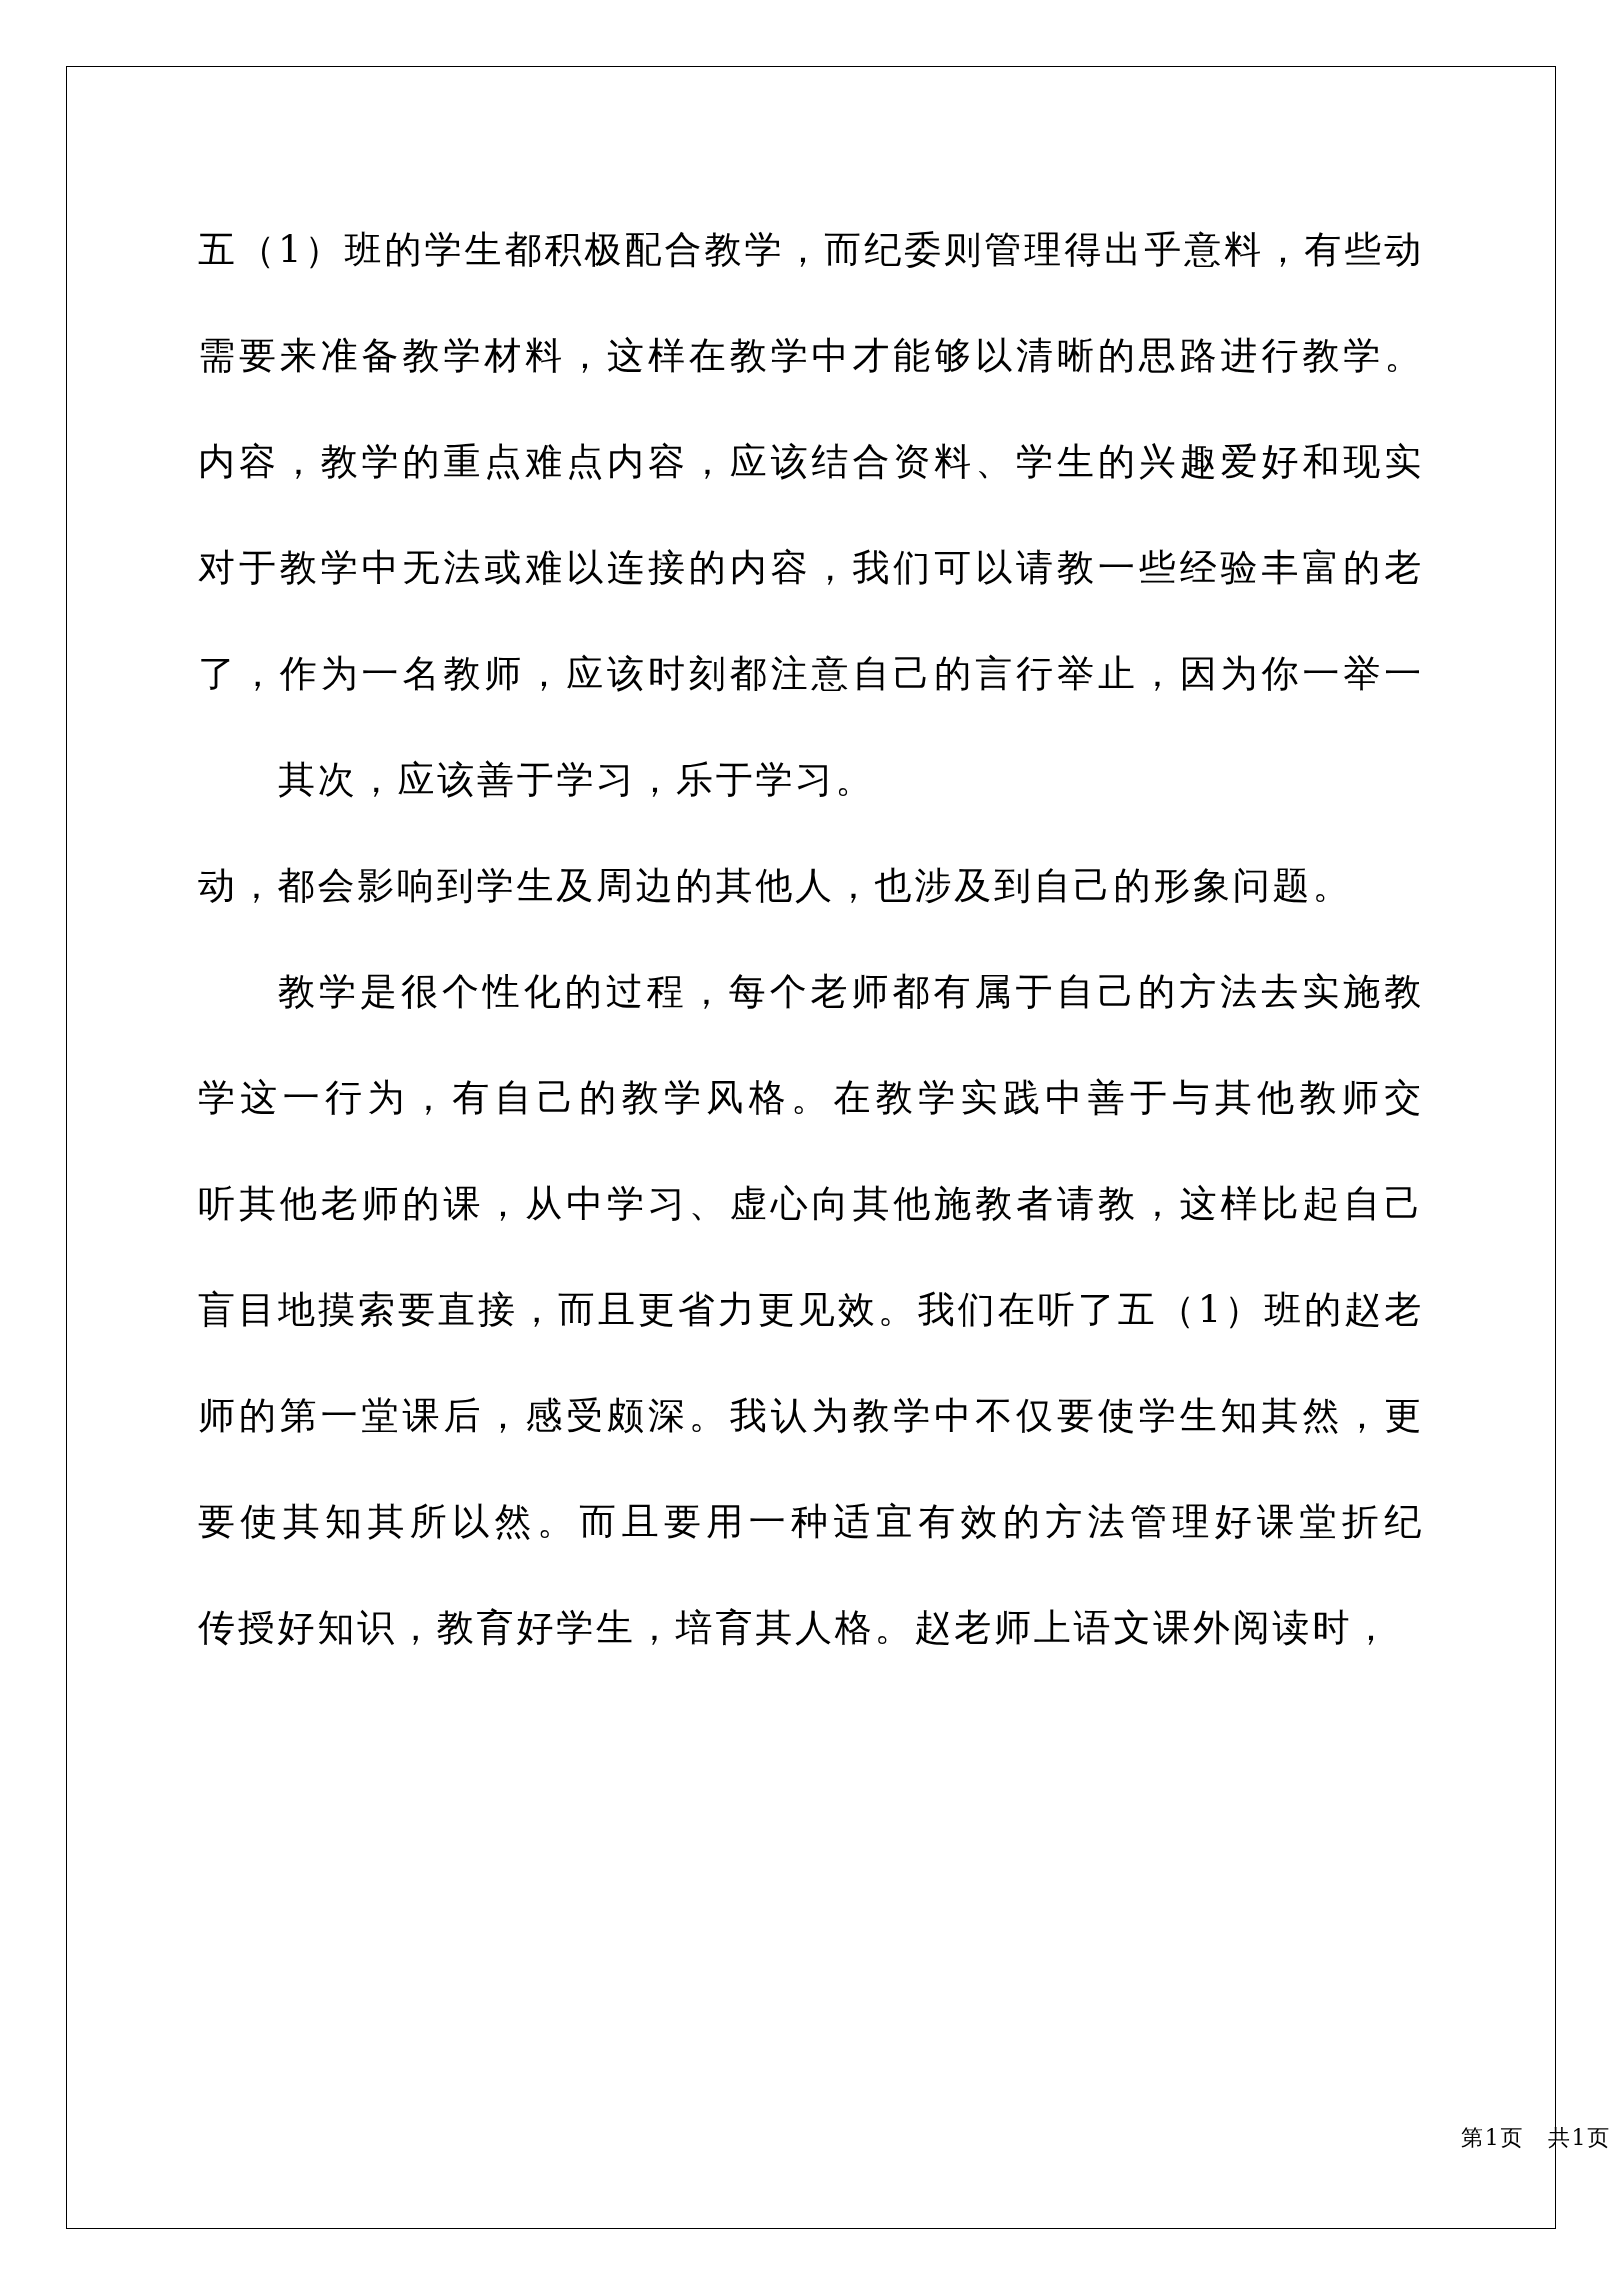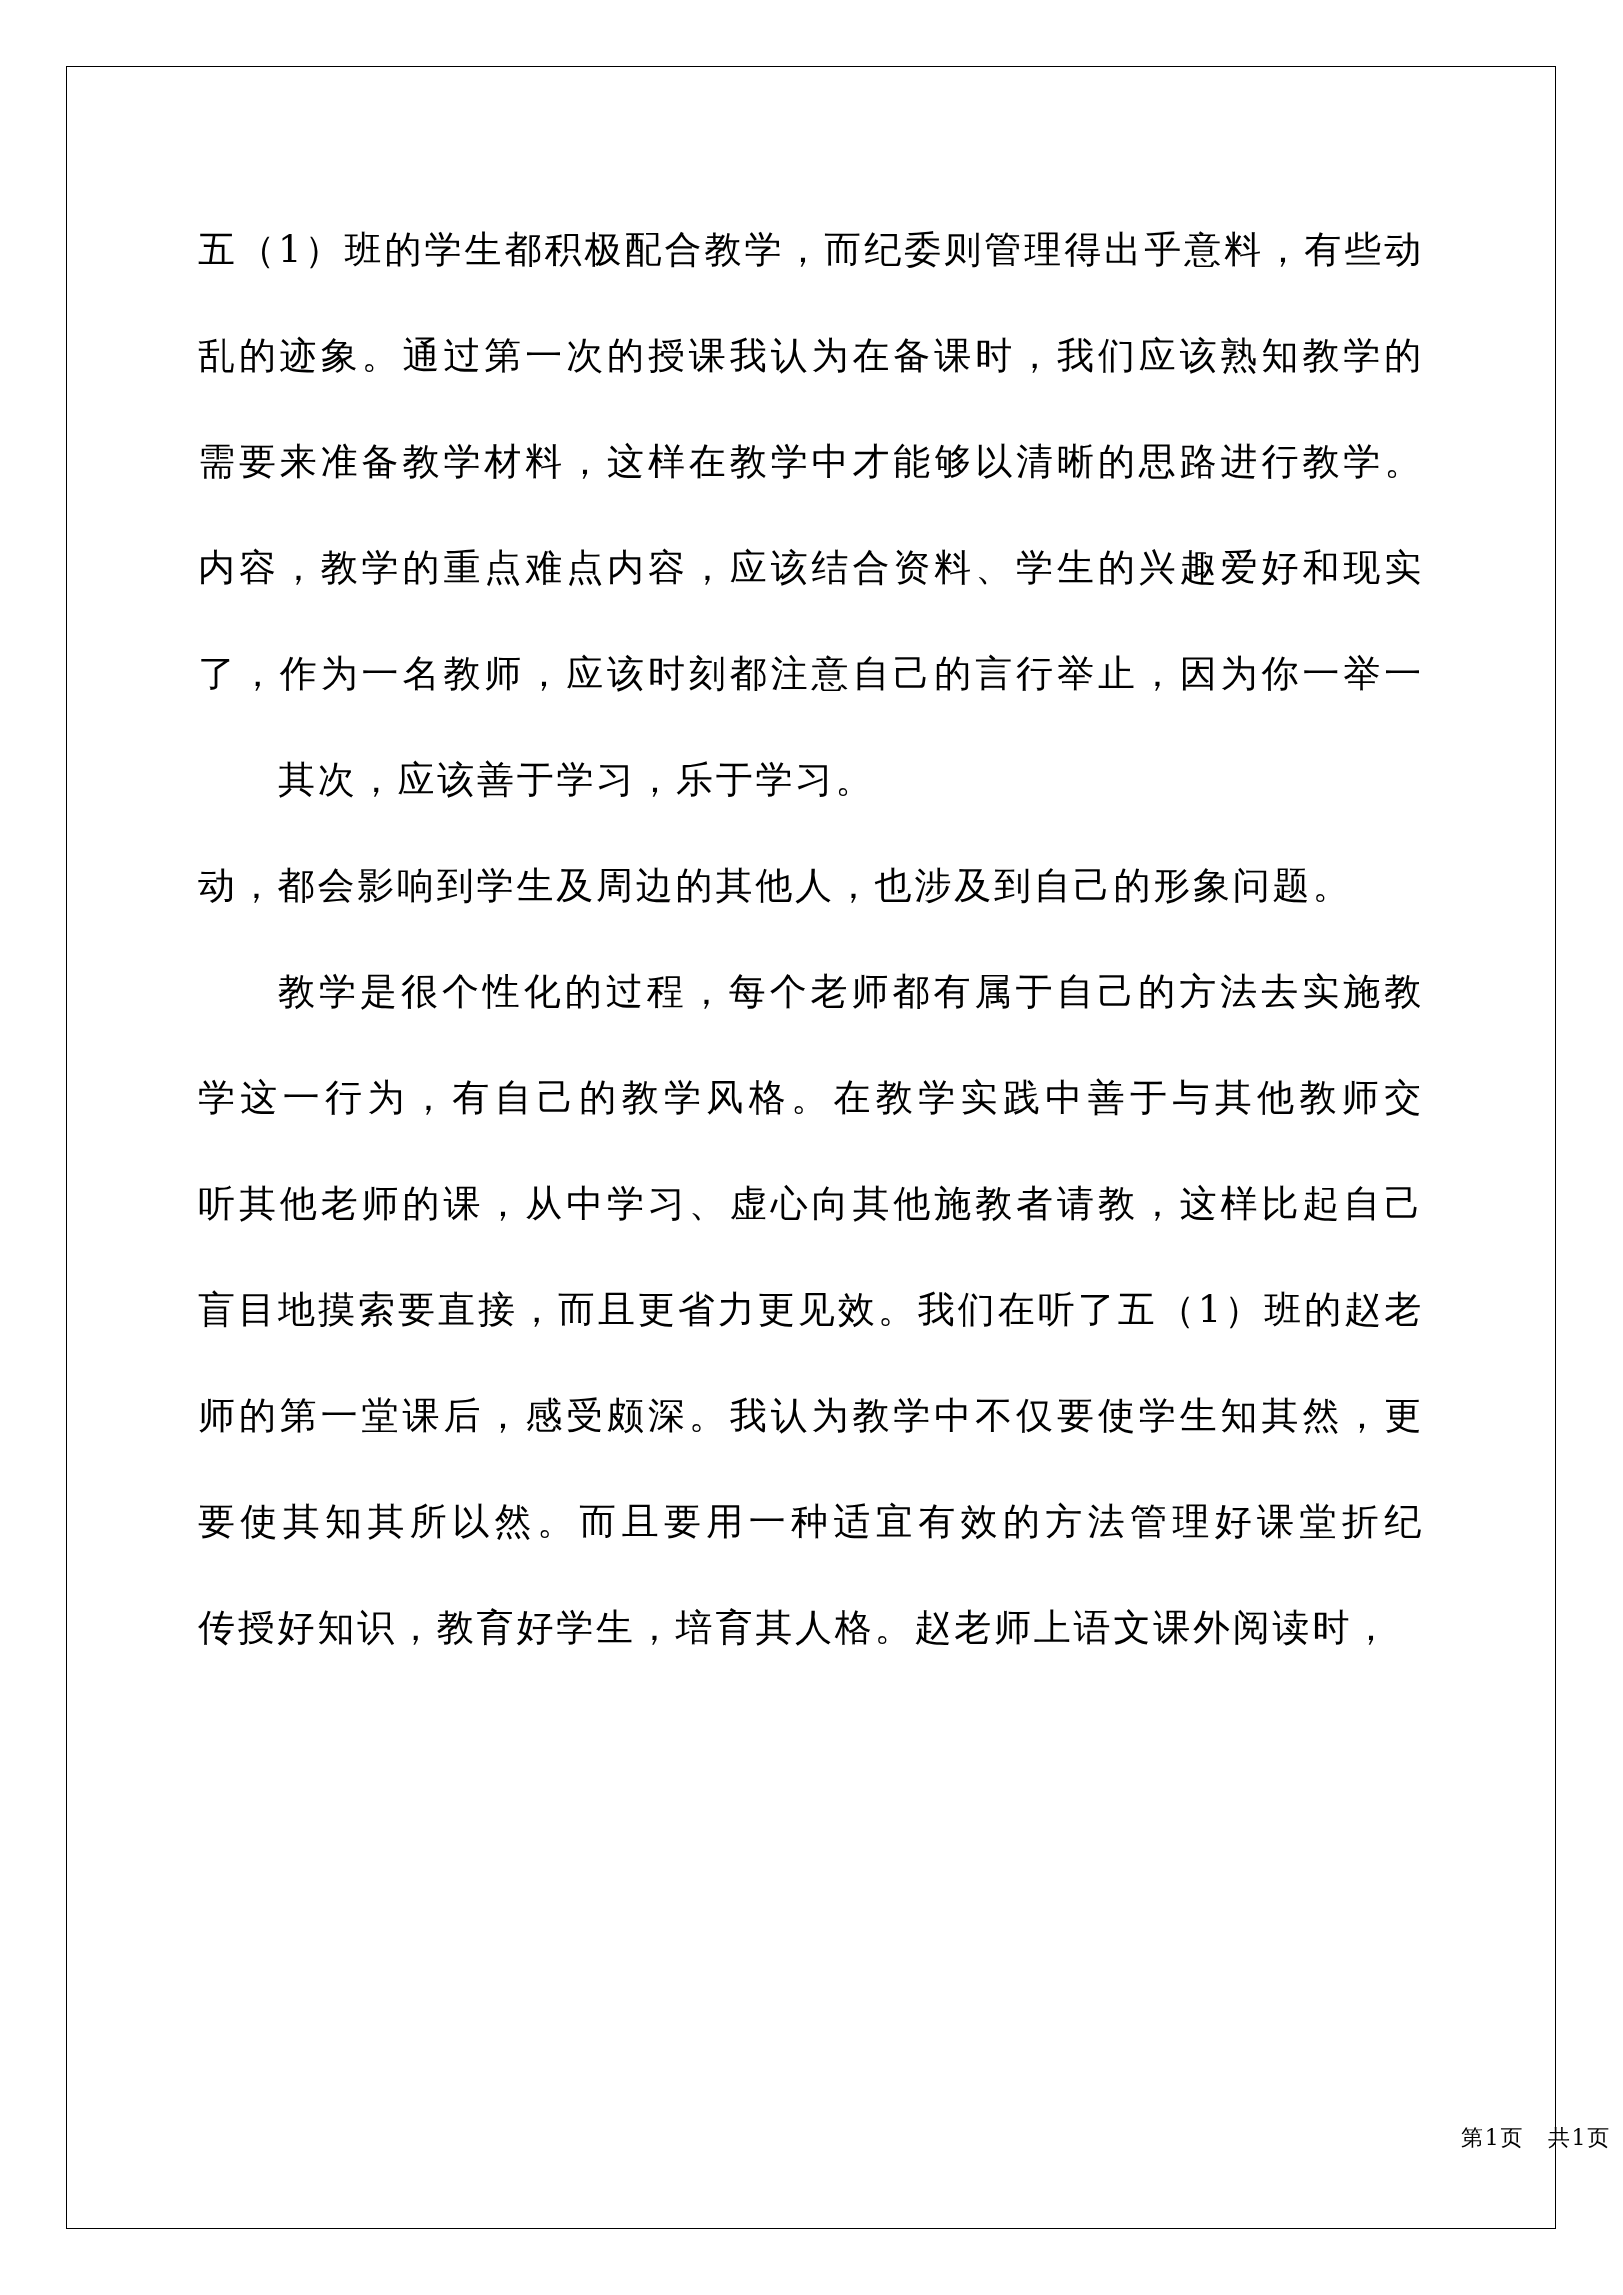--- a/index.html
+++ b/index.html
@@ -63,23 +63,23 @@
     line-height: 34px;
   }
 </style>
 </head>
 <body>
 
 <div class="page">
   <div class="page-border"></div>
   <div class="body-text">
       <div class="line">五（1）班的学生都积极配合教学，而纪委则管理得出乎意料，有些动</div>
-      <div class="line">乱的迹象。通过第一次的授课我认为在备课时，我们应该熟知教学的</div>
       <div class="line">需要来准备教学材料，这样在教学中才能够以清晰的思路进行教学。</div>
       <div class="line">内容，教学的重点难点内容，应该结合资料、学生的兴趣爱好和现实</div>
+      <div class="line">对于教学中无法或难以连接的内容，我们可以请教一些经验丰富的老</div>
       <div class="line">了，作为一名教师，应该时刻都注意自己的言行举止，因为你一举一</div>
       <div class="line last indent">其次，应该善于学习，乐于学习。</div>
       <div class="line last">动，都会影响到学生及周边的其他人，也涉及到自己的形象问题。</div>
       <div class="line indent">教学是很个性化的过程，每个老师都有属于自己的方法去实施教</div>
       <div class="line">学这一行为，有自己的教学风格。在教学实践中善于与其他教师交流、</div>
       <div class="line">听其他老师的课，从中学习、虚心向其他施教者请教，这样比起自己</div>
       <div class="line">盲目地摸索要直接，而且更省力更见效。我们在听了五（1）班的赵老</div>
       <div class="line">师的第一堂课后，感受颇深。我认为教学中不仅要使学生知其然，更</div>
       <div class="line">要使其知其所以然。而且要用一种适宜有效的方法管理好课堂折纪律，</div>
       <div class="line last">传授好知识，教育好学生，培育其人格。赵老师上语文课外阅读时，</div>

